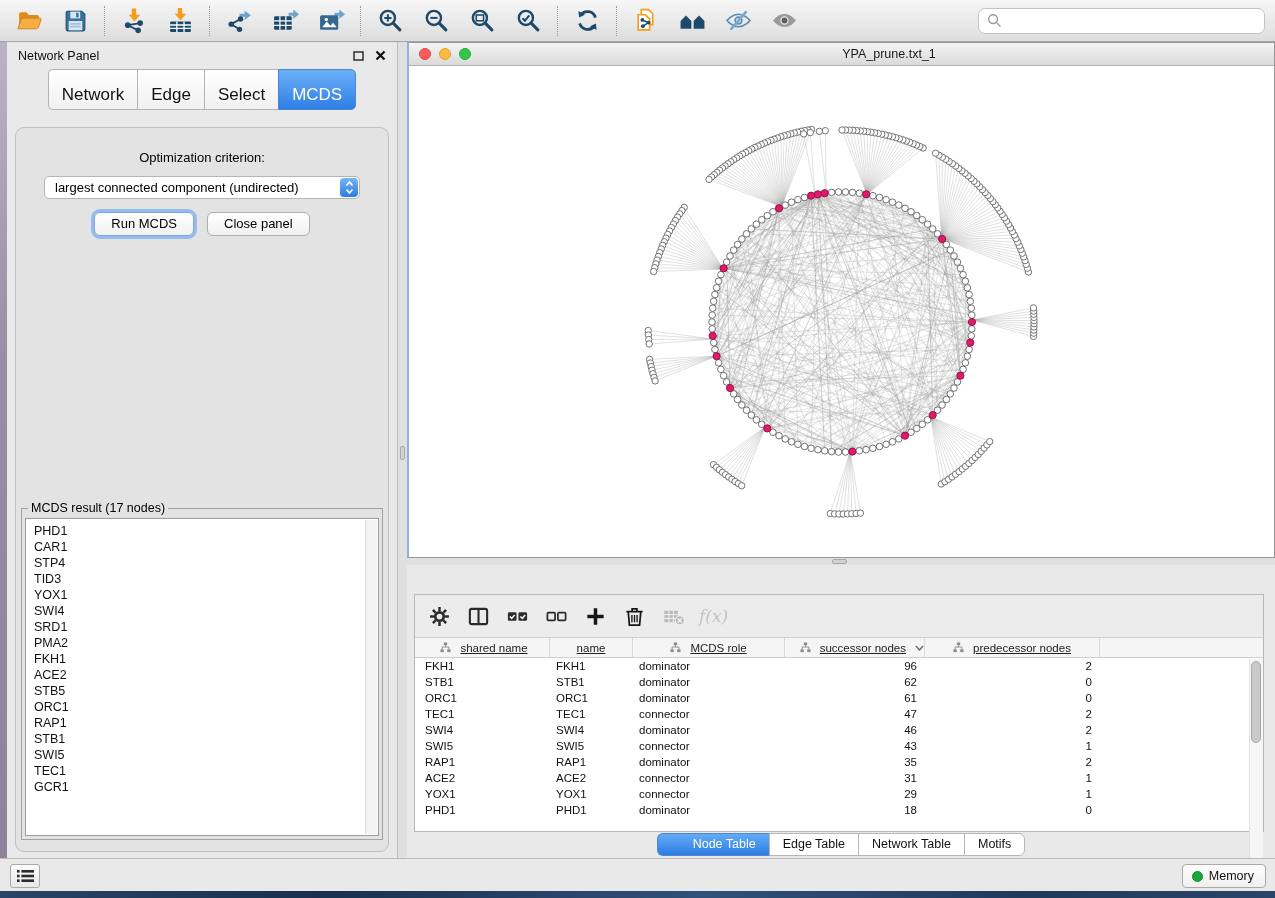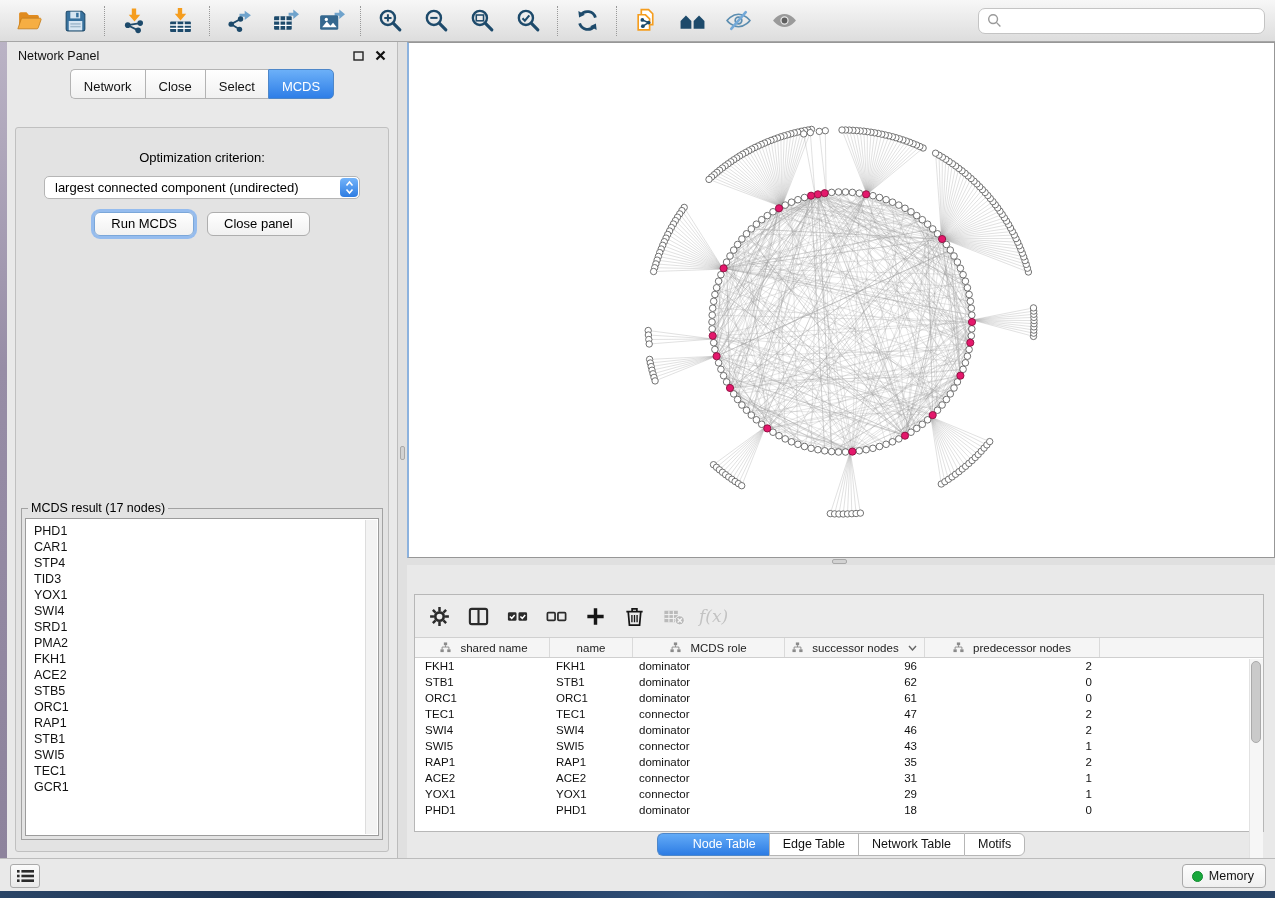--- a/index.html
+++ b/index.html
@@ -25,27 +25,27 @@
     background:linear-gradient(90deg,#2a4567,#1a2f4e 25%,#31517a 55%,#203a5c 80%,#2a4567); }
 
   
   .control-panel { position:absolute; left:7px; top:42px; width:391px; height:816px;
     background:#e9e9e9; border-right:1px solid #bcbcbc; }
   .panel-titlebar { height:27px; display:flex; align-items:center; padding:0 11px; }
   .panel-title { font-size:12.5px; color:#111; }
   .panel-btns { margin-left:auto; display:flex; gap:11px; align-items:center; }
   .panel-btns span { display:flex; cursor:default; }
   .cp-tabs { display:flex; justify-content:center; position:relative; z-index:2; }
-  .cp-tab { font-size:13px; padding:9px 13px 4px; background:linear-gradient(#ffffff,#f1f1f1);
+  .cp-tab { font-size:17px; padding:15px 13px 4px; background:linear-gradient(#ffffff,#f1f1f1);
     border:1px solid #b3b3b3; border-right:none; color:#111; cursor:default; }
   .cp-tab:first-child { border-radius:5px 0 0 5px; }
   .cp-tab:last-child { border-right:1px solid #b3b3b3; border-radius:0 5px 5px 0; }
   .cp-tab.active { background:linear-gradient(#6cb0f8,#2e7ee7); color:#fff; border-color:#4e87c9; }
   .cp-content { position:absolute; left:8px; right:8px; top:85px; bottom:6px;
-    background:#e3e3e3; border:1px solid #c0c0c0; border-radius:3px; }
+    background:#e3e3e3; border:1px solid #c0c0c0; border-radius:9px; }
   .opt-label { text-align:center; margin-top:22px; font-size:13px; color:#000; }
   .dropdown { margin:11px auto 0; width:316px; height:23px; background:#fff; border:1px solid #b5b5b5;
     border-radius:5px; display:flex; align-items:center; font-size:13px; color:#000;
     padding-left:10px; position:relative; cursor:default; }
   .dropdown .stepper { position:absolute; right:1px; top:1px; bottom:1px; width:18px; border-radius:4px;
     background:linear-gradient(#74b4fa,#2d7ce2); display:flex; align-items:center; justify-content:center; }
   .cp-buttons { display:flex; justify-content:center; gap:13px; margin-top:13px; }
   .btn { font-size:13px; font-family:inherit; padding:3px 16px 4px; background:linear-gradient(#ffffff,#f1f1f1);
     border:1px solid #aeaeae; border-radius:6px; color:#000; cursor:default; }
   .btn.focus-ring { box-shadow:0 0 0 3px rgba(108,168,244,.65); border-color:#7ba7d9; }
@@ -87,21 +87,21 @@
   .table-toolbar { height:43px; background:#ececec; border-bottom:1px solid #d0d0d0;
     display:flex; align-items:center; padding:0 11px; gap:12px; }
   .ttbtn { min-width:27px; height:27px; display:flex; align-items:center; justify-content:center; cursor:default; }
   .ttbtn svg { width:23px; height:23px; }
   .ttbtn.disabled { opacity:.5; }
   .fx { font-family:"DejaVu Serif", serif; font-style:italic; font-size:17px; color:#999; }
   .grid { position:relative; height:194px; }
   .grid-header { height:20px; display:flex; background:#f5f5f5; border-bottom:1px solid #cfcfcf;
     font-size:11.5px; color:#222; padding-left:4px; }
   .gh-cell { display:flex; align-items:center; justify-content:center; gap:9px;
-    border-right:1px solid #dadada; cursor:default; }
+    border-right:1px solid #dadada; cursor:default;text-decoration:underline; }
   .grid-rows { padding-left:4px; }
   .grid-row { height:16px; display:flex; align-items:center; }
   .gr-cell { font-size:11.5px; color:#111; padding:0 6px; white-space:nowrap; overflow:hidden; }
   .gr-cell.right { text-align:right; padding-right:8px; }
   .grid-scrollbar { position:absolute; top:21px; right:0; bottom:-43px; width:14px;
     background:#f6f6f6; border-left:1px solid #e2e2e2; }
   .grid-scrollbar .thumb { position:absolute; top:2px; left:1px; width:10px; height:82px;
     background:#cacaca; border:1px solid #aaa; border-radius:6px; }
   .bottom-tabs { position:absolute; left:0; right:0; top:268px; display:flex; justify-content:center; }
   .bt-tab { font-size:12.5px; padding:3px 13px 4px; background:#fff; border:1px solid #b6b6b6;
@@ -305,21 +305,21 @@
         </span>
       <span>
           <svg width="11" height="11" viewBox="0 0 11 11">
             <path d="M1.5 1.5l8 8M9.5 1.5l-8 8" stroke="#111" stroke-width="2.2"></path>
           </svg>
         </span>
     </span>
   </div>
   <div class="cp-tabs" id="cpTabs">
       <div class="cp-tab">Network</div>
-      <div class="cp-tab">Close</div>
+      <div class="cp-tab">Edge</div>
       <div class="cp-tab">Select</div>
       <div class="cp-tab active">MCDS</div>
     </div>
   <div class="cp-content">
     <div class="opt-label">Optimization criterion:</div>
     <div class="dropdown">
       <span>largest connected component (undirected)</span>
       <span class="stepper">
         <svg width="9" height="15" viewBox="0 0 9 15">
             <path d="M1.5 5.5L4.5 2l3 3.5" fill="none" stroke="#fff" stroke-width="1.6"></path>
@@ -357,20 +357,28 @@
       </div>
     </fieldset>
   </div>
 </div>
 
 <div class="v-splitter">
     <div class="grip"></div>
   </div>
 
 <div class="network-window">
+  <div class="net-titlebar">
+    <span class="traffic">
+      <i class="tl-red"></i>
+      <i class="tl-yellow"></i>
+      <i class="tl-green"></i>
+    </span>
+    <span class="net-title">YPA_prune.txt_1</span>
+  </div>
   <div class="net-canvas">
     <svg id="graphSvg" viewBox="0 0 866 490" width="866" height="490">
         <path d="M370.0 142.3L304.7 276.7M370.0 142.3L328.6 333.5M370.0 142.3L321.0 322.0M370.0 142.3L507.7 362.4M370.0 142.3L305.9 283.5M370.0 142.3L548.4 196.1M370.0 142.3L304.7 276.7M370.0 142.3L328.6 333.5M370.0 142.3L309.6 215.2M370.0 142.3L304.7 235.3M370.0 142.3L502.0 366.2M370.0 142.3L321.0 190.0M370.0 142.3L370.0 369.7M370.0 142.3L376.2 372.9M370.0 142.3L507.7 149.6M370.0 142.3L489.8 139.1M370.0 142.3L415.7 127.2M370.0 142.3L332.9 173.0M370.0 142.3L342.3 162.9M370.0 142.3L317.6 315.9M370.0 142.3L523.7 162.9M370.0 142.3L324.7 327.9M408.9 128.3L321.0 190.0M408.9 128.3L502.0 366.2M408.9 128.3L477.1 378.3M408.9 128.3L443.4 385.6M408.9 128.3L337.5 344.2M408.9 128.3L556.4 215.2M408.9 128.3L422.6 385.6M408.9 128.3L561.3 276.7M408.9 128.3L513.3 153.7M408.9 128.3L422.6 385.6M408.9 128.3L364.0 145.8M408.9 128.3L309.6 296.8M408.9 128.3L317.6 315.9M408.9 128.3L502.0 366.2M408.9 128.3L518.6 158.2M408.9 128.3L507.7 362.4M408.9 128.3L483.5 375.8M408.9 128.3L337.5 167.8M408.9 128.3L562.3 242.2M408.9 128.3L548.4 196.1M402.1 129.7L303.2 249.1M402.1 129.7L304.7 276.7M402.1 129.7L303.0 256.0M402.1 129.7L415.7 384.8M402.1 129.7L545.0 190.0M402.1 129.7L352.7 358.3M402.1 129.7L558.4 221.8M402.1 129.7L311.9 208.7M402.1 129.7L342.3 349.1M402.1 129.7L562.3 269.8M402.1 129.7L317.6 196.1M402.1 129.7L305.9 228.5M402.1 129.7L358.3 149.6M402.1 129.7L558.4 221.8M402.1 129.7L415.7 384.8M402.1 129.7L321.0 190.0M402.1 129.7L436.5 386.0M402.1 129.7L309.6 296.8M402.1 129.7L358.3 149.6M402.1 129.7L502.0 366.2M402.1 129.7L507.7 149.6M402.1 129.7L533.1 173.0M402.1 129.7L342.3 349.1M402.1 129.7L337.5 344.2M402.1 129.7L528.5 167.8M415.7 127.2L342.3 162.9M415.7 127.2L551.4 309.7M415.7 127.2L507.7 362.4M415.7 127.2L342.3 349.1M415.7 127.2L324.7 184.1M415.7 127.2L545.0 322.0M415.7 127.2L321.0 322.0M415.7 127.2L314.6 202.3M415.7 127.2L303.2 262.9M415.7 127.2L562.8 249.1M415.7 127.2L523.7 349.1M415.7 127.2L324.7 184.1M415.7 127.2L528.5 167.8M415.7 127.2L548.4 196.1M415.7 127.2L422.6 385.6M415.7 127.2L307.6 290.2M415.7 127.2L303.2 262.9M457.1 128.3L311.9 303.3M457.1 128.3L337.5 344.2M457.1 128.3L528.5 344.2M457.1 128.3L558.4 290.2M457.1 128.3L324.7 327.9M457.1 128.3L328.6 333.5M457.1 128.3L314.6 309.7M457.1 128.3L303.7 242.2M457.1 128.3L541.3 184.1M457.1 128.3L352.7 358.3M457.1 128.3L352.7 358.3M457.1 128.3L562.8 262.9M457.1 128.3L395.5 380.5M457.1 128.3L523.7 162.9M457.1 128.3L518.6 158.2M533.1 173.0L560.1 283.5M533.1 173.0L364.0 145.8M533.1 173.0L548.4 315.9M533.1 173.0L342.3 162.9M533.1 173.0L436.5 386.0M533.1 173.0L358.3 362.4M533.1 173.0L551.4 202.3M533.1 173.0L408.9 128.3M533.1 173.0L364.0 366.2M533.1 173.0L303.2 249.1M533.1 173.0L342.3 349.1M533.1 173.0L457.1 128.3M533.1 173.0L402.1 382.3M533.1 173.0L382.5 136.2M533.1 173.0L309.6 296.8M533.1 173.0L342.3 162.9M533.1 173.0L489.8 139.1M533.1 173.0L483.5 375.8M533.1 173.0L551.4 309.7M533.1 173.0L429.5 386.0M533.1 173.0L563.0 256.0M533.1 173.0L314.6 202.3M533.1 173.0L507.7 362.4M563.0 256.0L388.9 378.3M563.0 256.0L342.3 349.1M563.0 256.0L303.2 249.1M563.0 256.0L303.7 242.2M563.0 256.0L502.0 145.8M563.0 256.0L477.1 378.3M563.0 256.0L554.1 208.7M563.0 256.0L545.0 190.0M563.0 256.0L332.9 339.0M563.0 256.0L395.5 380.5M563.0 256.0L496.0 369.7M563.0 256.0L545.0 322.0M563.0 256.0L558.4 221.8M563.0 256.0L502.0 145.8M563.0 256.0L324.7 327.9M563.0 256.0L332.9 173.0M563.0 256.0L321.0 190.0M563.0 256.0L304.7 276.7M563.0 256.0L558.4 221.8M563.0 256.0L554.1 208.7M561.3 276.7L422.6 126.4M561.3 276.7L321.0 190.0M561.3 276.7L408.9 383.7M561.3 276.7L324.7 184.1M561.3 276.7L370.0 142.3M561.3 276.7L321.0 322.0M561.3 276.7L347.4 158.2M561.3 276.7L395.5 131.5M561.3 276.7L311.9 208.7M561.3 276.7L443.4 126.4M561.3 276.7L376.2 372.9M561.3 276.7L382.5 136.2M561.3 276.7L311.9 303.3M561.3 276.7L347.4 353.8M561.3 276.7L523.7 162.9M561.3 276.7L502.0 145.8M561.3 276.7L483.5 375.8M561.3 276.7L518.6 158.2M561.3 276.7L483.5 375.8M551.4 309.7L342.3 349.1M551.4 309.7L489.8 372.9M551.4 309.7L422.6 385.6M551.4 309.7L477.1 378.3M551.4 309.7L541.3 184.1M551.4 309.7L545.0 190.0M551.4 309.7L422.6 385.6M551.4 309.7L463.9 129.7M551.4 309.7L533.1 173.0M551.4 309.7L364.0 145.8M551.4 309.7L541.3 184.1M551.4 309.7L528.5 344.2M551.4 309.7L347.4 353.8M551.4 309.7L408.9 383.7M551.4 309.7L317.6 315.9M551.4 309.7L436.5 386.0M551.4 309.7L395.5 380.5M523.7 349.1L443.4 385.6M523.7 349.1L457.1 128.3M523.7 349.1L470.5 131.5M523.7 349.1L518.6 158.2M523.7 349.1L337.5 344.2M523.7 349.1L563.0 256.0M523.7 349.1L311.9 303.3M523.7 349.1L558.4 290.2M523.7 349.1L303.7 269.8M523.7 349.1L556.4 215.2M523.7 349.1L304.7 276.7M523.7 349.1L443.4 385.6M523.7 349.1L436.5 126.0M523.7 349.1L561.3 276.7M523.7 349.1L518.6 158.2M523.7 349.1L305.9 228.5M523.7 349.1L548.4 315.9M496.0 369.7L337.5 167.8M496.0 369.7L307.6 221.8M496.0 369.7L314.6 202.3M496.0 369.7L541.3 184.1M496.0 369.7L483.5 136.2M496.0 369.7L541.3 184.1M496.0 369.7L545.0 190.0M496.0 369.7L551.4 309.7M496.0 369.7L307.6 290.2M496.0 369.7L314.6 309.7M496.0 369.7L450.3 127.2M496.0 369.7L551.4 309.7M496.0 369.7L548.4 196.1M496.0 369.7L415.7 127.2M496.0 369.7L554.1 208.7M496.0 369.7L311.9 208.7M496.0 369.7L337.5 167.8M496.0 369.7L518.6 158.2M496.0 369.7L347.4 158.2M496.0 369.7L523.7 162.9M496.0 369.7L533.1 339.0M496.0 369.7L317.6 315.9M496.0 369.7L307.6 221.8M496.0 369.7L562.8 262.9M496.0 369.7L358.3 149.6M496.0 369.7L314.6 309.7M496.0 369.7L307.6 290.2M496.0 369.7L429.5 126.0M443.4 385.6L554.1 303.3M443.4 385.6L395.5 131.5M443.4 385.6L304.7 235.3M443.4 385.6L324.7 184.1M443.4 385.6L523.7 162.9M443.4 385.6L450.3 127.2M443.4 385.6L342.3 349.1M443.4 385.6L562.3 242.2M443.4 385.6L545.0 190.0M443.4 385.6L507.7 149.6M443.4 385.6L463.9 129.7M443.4 385.6L317.6 196.1M443.4 385.6L324.7 327.9M443.4 385.6L328.6 333.5M443.4 385.6L370.0 369.7M443.4 385.6L342.3 162.9M443.4 385.6L545.0 322.0M443.4 385.6L376.2 139.1M443.4 385.6L395.5 380.5M358.3 362.4L523.7 162.9M358.3 362.4L303.7 269.8M358.3 362.4L541.3 184.1M358.3 362.4L545.0 322.0M358.3 362.4L541.3 327.9M358.3 362.4L523.7 162.9M358.3 362.4L533.1 339.0M358.3 362.4L337.5 167.8M358.3 362.4L395.5 380.5M358.3 362.4L314.6 309.7M358.3 362.4L457.1 383.7M358.3 362.4L558.4 290.2M358.3 362.4L311.9 208.7M358.3 362.4L457.1 128.3M321.0 322.0L402.1 382.3M321.0 322.0L395.5 380.5M321.0 322.0L558.4 221.8M321.0 322.0L402.1 382.3M321.0 322.0L528.5 167.8M321.0 322.0L317.6 196.1M321.0 322.0L436.5 386.0M321.0 322.0L317.6 196.1M321.0 322.0L556.4 296.8M321.0 322.0L422.6 385.6M321.0 322.0L528.5 167.8M321.0 322.0L541.3 184.1M321.0 322.0L502.0 145.8M321.0 322.0L562.8 249.1M321.0 322.0L554.1 303.3M321.0 322.0L436.5 126.0M321.0 322.0L352.7 358.3M321.0 322.0L402.1 129.7M321.0 322.0L376.2 139.1M307.6 290.2L436.5 386.0M307.6 290.2L332.9 339.0M307.6 290.2L560.1 283.5M307.6 290.2L477.1 378.3M307.6 290.2L332.9 173.0M307.6 290.2L408.9 128.3M307.6 290.2L537.4 333.5M307.6 290.2L541.3 184.1M307.6 290.2L311.9 208.7M307.6 290.2L370.0 369.7M307.6 290.2L483.5 136.2M307.6 290.2L370.0 369.7M307.6 290.2L408.9 128.3M307.6 290.2L395.5 131.5M307.6 290.2L541.3 184.1M307.6 290.2L528.5 344.2M307.6 290.2L328.6 178.5M307.6 290.2L541.3 184.1M307.6 290.2L311.9 208.7M307.6 290.2L477.1 133.7M303.7 269.8L556.4 215.2M303.7 269.8L332.9 173.0M303.7 269.8L541.3 327.9M303.7 269.8L321.0 190.0M303.7 269.8L537.4 333.5M303.7 269.8L364.0 145.8M303.7 269.8L364.0 145.8M303.7 269.8L328.6 333.5M303.7 269.8L563.0 256.0M303.7 269.8L347.4 158.2M303.7 269.8L463.9 382.3M303.7 269.8L395.5 380.5M303.7 269.8L337.5 344.2M303.7 269.8L556.4 296.8M314.6 202.3L502.0 145.8M314.6 202.3L545.0 190.0M314.6 202.3L523.7 162.9M314.6 202.3L463.9 129.7M314.6 202.3L507.7 362.4M314.6 202.3L507.7 149.6M314.6 202.3L523.7 162.9M314.6 202.3L554.1 208.7M314.6 202.3L496.0 369.7M314.6 202.3L429.5 386.0M314.6 202.3L562.3 242.2M314.6 202.3L347.4 158.2M314.6 202.3L562.8 249.1M314.6 202.3L457.1 128.3M314.6 202.3L470.5 380.5M314.6 202.3L563.0 256.0M314.6 202.3L558.4 221.8M314.6 202.3L561.3 235.3M314.6 202.3L342.3 162.9M314.6 202.3L303.0 256.0M314.6 202.3L562.8 249.1M314.6 202.3L518.6 353.8M314.6 202.3L541.3 327.9M443.4 126.4L358.3 149.6M561.3 235.3L324.7 184.1M332.9 173.0L513.3 358.3M305.9 228.5L388.9 133.7M364.0 366.2L332.9 173.0M388.9 378.3L307.6 221.8M558.4 290.2L388.9 133.7M342.3 349.1L554.1 208.7M342.3 349.1L528.5 167.8M342.3 349.1L457.1 128.3M477.1 378.3L415.7 384.8M477.1 133.7L558.4 290.2M470.5 131.5L562.8 249.1M528.5 344.2L523.7 162.9M303.2 262.9L513.3 358.3M528.5 344.2L513.3 153.7M537.4 333.5L328.6 178.5M309.6 296.8L358.3 149.6M358.3 149.6L541.3 184.1M561.3 235.3L429.5 126.0M554.1 208.7L395.5 131.5M332.9 339.0L307.6 221.8M436.5 126.0L303.7 269.8M337.5 344.2L436.5 386.0M548.4 315.9L483.5 136.2M314.6 202.3L533.1 173.0M388.9 378.3L382.5 136.2M507.7 149.6L347.4 353.8M429.5 126.0L502.0 145.8M358.3 362.4L477.1 133.7M562.8 249.1L545.0 190.0M556.4 215.2L376.2 139.1M303.7 269.8L376.2 139.1M560.1 283.5L402.1 382.3M402.1 382.3L408.9 128.3M364.0 366.2L321.0 190.0M533.1 339.0L337.5 167.8M443.4 385.6L496.0 142.3M443.4 126.4L548.4 315.9M402.1 129.7L551.4 202.3M429.5 126.0L563.0 256.0M513.3 153.7L303.7 242.2M560.1 228.5L370.0 369.7M303.7 269.8L470.5 131.5M352.7 358.3L533.1 173.0M303.0 256.0L477.1 378.3M556.4 296.8L556.4 215.2M415.7 127.2L332.9 173.0M554.1 303.3L324.7 327.9M305.9 228.5L513.3 153.7M347.4 353.8L311.9 303.3M324.7 184.1L537.4 333.5M307.6 221.8L556.4 296.8M513.3 153.7L443.4 126.4M328.6 333.5L463.9 382.3M556.4 215.2L364.0 145.8M408.9 128.3L314.6 202.3M324.7 184.1L408.9 383.7M537.4 178.5L376.2 139.1M450.3 127.2L556.4 296.8M507.7 149.6L562.8 249.1M317.6 315.9L450.3 127.2M563.0 256.0L489.8 372.9M382.5 375.8L507.7 149.6M429.5 386.0L563.0 256.0M551.4 202.3L489.8 139.1M551.4 309.7L518.6 353.8M450.3 384.8L352.7 358.3M324.7 327.9L443.4 385.6M429.5 126.0L558.4 221.8M337.5 167.8L533.1 173.0" stroke="#9a9a9a" stroke-width="0.6" opacity="0.42" fill="none"></path>
         <path d="M372.8 140.8L402.5 63.4M372.8 140.8L399.0 64.0M372.8 140.8L395.6 64.6M372.8 140.8L392.2 65.3M372.8 140.8L388.7 66.1M372.8 140.8L385.3 66.9M372.8 140.8L381.9 67.8M372.8 140.8L378.6 68.8M372.8 140.8L375.2 69.8M372.8 140.8L371.9 70.8M372.8 140.8L368.5 72.0M372.8 140.8L365.2 73.2M372.8 140.8L362.0 74.4M372.8 140.8L358.7 75.7M372.8 140.8L355.5 77.1M372.8 140.8L352.3 78.5M372.8 140.8L349.1 80.0M372.8 140.8L345.9 81.5M372.8 140.8L342.8 83.1M372.8 140.8L339.7 84.8M372.8 140.8L336.7 86.5M372.8 140.8L333.6 88.2M372.8 140.8L330.6 90.0M372.8 140.8L327.7 91.9M372.8 140.8L324.7 93.8M372.8 140.8L321.8 95.8M372.8 140.8L319.0 97.8M372.8 140.8L316.1 99.9M372.8 140.8L313.4 102.0M372.8 140.8L310.6 104.2M372.8 140.8L307.9 106.4M372.8 140.8L305.2 108.7M372.8 140.8L302.6 111.0M372.8 140.8L300.0 113.4M406.0 128.8L401.3 66.6M406.0 128.8L394.7 67.9M417.2 127.0L416.3 64.7M417.2 127.0L410.3 65.4M458.0 128.4L514.1 82.0M458.0 128.4L510.8 80.5M458.0 128.4L507.5 79.0M458.0 128.4L504.1 77.7M458.0 128.4L500.7 76.3M458.0 128.4L497.3 75.1M458.0 128.4L493.9 73.9M458.0 128.4L490.4 72.8M458.0 128.4L486.9 71.7M458.0 128.4L483.4 70.7M458.0 128.4L479.9 69.8M458.0 128.4L476.3 69.0M458.0 128.4L472.8 68.2M458.0 128.4L469.2 67.4M458.0 128.4L465.6 66.8M458.0 128.4L462.0 66.2M458.0 128.4L458.4 65.7M458.0 128.4L454.8 65.2M458.0 128.4L451.2 64.9M458.0 128.4L447.6 64.6M458.0 128.4L443.9 64.3M458.0 128.4L440.3 64.1M458.0 128.4L436.6 64.0M458.0 128.4L433.0 64.0M532.6 172.4L619.4 206.0M532.6 172.4L618.4 202.2M532.6 172.4L617.2 198.4M532.6 172.4L616.0 194.6M532.6 172.4L614.7 190.9M532.6 172.4L613.3 187.2M532.6 172.4L611.8 183.5M532.6 172.4L610.3 179.8M532.6 172.4L608.7 176.2M532.6 172.4L607.0 172.6M532.6 172.4L605.3 169.0M532.6 172.4L603.4 165.5M532.6 172.4L601.5 162.0M532.6 172.4L599.6 158.5M532.6 172.4L597.5 155.1M532.6 172.4L595.4 151.8M532.6 172.4L593.2 148.4M532.6 172.4L591.0 145.2M532.6 172.4L588.7 141.9M532.6 172.4L586.3 138.7M532.6 172.4L583.9 135.6M532.6 172.4L581.3 132.5M532.6 172.4L578.8 129.5M532.6 172.4L576.1 126.5M532.6 172.4L573.4 123.6M532.6 172.4L570.7 120.8M532.6 172.4L567.9 117.9M532.6 172.4L565.0 115.2M532.6 172.4L562.1 112.5M532.6 172.4L559.1 109.9M532.6 172.4L556.1 107.3M532.6 172.4L553.0 104.8M532.6 172.4L549.8 102.4M532.6 172.4L546.7 100.0M532.6 172.4L543.4 97.7M532.6 172.4L540.1 95.5M532.6 172.4L536.8 93.3M532.6 172.4L533.4 91.2M532.6 172.4L530.0 89.2M532.6 172.4L526.6 87.2M563.0 254.0L624.5 270.4M563.0 254.0L624.7 267.2M563.0 254.0L624.8 264.1M563.0 254.0L624.9 260.9M563.0 254.0L625.0 257.7M563.0 254.0L625.0 254.6M563.0 254.0L624.9 251.4M563.0 254.0L624.8 248.3M563.0 254.0L624.7 245.1M563.0 254.0L624.5 241.9M314.2 203.1L275.2 141.4M314.2 203.1L272.9 144.6M314.2 203.1L270.7 147.9M314.2 203.1L268.5 151.2M314.2 203.1L266.4 154.6M314.2 203.1L264.4 158.0M314.2 203.1L262.4 161.5M314.2 203.1L260.6 165.0M314.2 203.1L258.7 168.5M314.2 203.1L257.0 172.1M314.2 203.1L255.3 175.7M314.2 203.1L253.7 179.3M314.2 203.1L252.2 183.0M314.2 203.1L250.7 186.6M314.2 203.1L249.4 190.4M314.2 203.1L248.1 194.1M314.2 203.1L246.9 197.9M314.2 203.1L245.7 201.7M314.2 203.1L244.6 205.5M304.1 273.0L239.2 264.5M304.1 273.0L239.4 269.0M304.1 273.0L239.8 273.5M304.1 273.0L240.2 278.0M307.5 290.1L240.6 293.4M307.5 290.1L241.3 297.0M307.5 290.1L242.2 300.6M307.5 290.1L243.0 304.2M307.5 290.1L244.0 307.8M307.5 290.1L245.0 311.4M307.5 290.1L246.1 314.9M356.2 360.9L304.5 398.7M356.2 360.9L307.5 401.3M356.2 360.9L310.4 403.8M356.2 360.9L313.5 406.3M356.2 360.9L316.6 408.7M356.2 360.9L319.7 411.0M356.2 360.9L322.9 413.3M356.2 360.9L326.1 415.5M356.2 360.9L329.4 417.6M356.2 360.9L332.7 419.7M441.2 385.7L421.3 447.6M441.2 385.7L425.6 447.9M441.2 385.7L429.9 448.0M441.2 385.7L434.2 448.0M441.2 385.7L438.5 447.9M441.2 385.7L442.8 447.7M441.2 385.7L447.1 447.5M441.2 385.7L451.4 447.1M521.8 350.9L532.3 418.0M521.8 350.9L535.9 415.7M521.8 350.9L539.5 413.3M521.8 350.9L543.1 410.9M521.8 350.9L546.5 408.3M521.8 350.9L550.0 405.7M521.8 350.9L553.3 403.0M521.8 350.9L556.6 400.3M521.8 350.9L559.9 397.4M521.8 350.9L563.1 394.5M521.8 350.9L566.2 391.5M521.8 350.9L569.2 388.5M521.8 350.9L572.2 385.3M521.8 350.9L575.1 382.1M521.8 350.9L577.9 378.9M521.8 350.9L580.7 375.6" stroke="#9a9a9a" stroke-width="0.55" opacity="0.55" fill="none"></path>
         <circle cx="402.5" cy="63.4" r="3.2" fill="#ffffff" stroke="#636363" stroke-width="0.9"></circle>
         <circle cx="399.0" cy="64.0" r="3.2" fill="#ffffff" stroke="#636363" stroke-width="0.9"></circle>
         <circle cx="395.6" cy="64.6" r="3.2" fill="#ffffff" stroke="#636363" stroke-width="0.9"></circle>
         <circle cx="392.2" cy="65.3" r="3.2" fill="#ffffff" stroke="#636363" stroke-width="0.9"></circle>
         <circle cx="388.7" cy="66.1" r="3.2" fill="#ffffff" stroke="#636363" stroke-width="0.9"></circle>
         <circle cx="385.3" cy="66.9" r="3.2" fill="#ffffff" stroke="#636363" stroke-width="0.9"></circle>
@@ -753,21 +761,21 @@
                 <g fill="#8a8a8a">
                   <rect x="4.2" y="0.5" width="3.6" height="3"></rect>
                   <rect x="0.5" y="8" width="3.6" height="3"></rect>
                   <rect x="7.9" y="8" width="3.6" height="3"></rect>
                 </g>
                 <path d="M6 3.5v2M2.3 8V5.5h7.4V8" stroke="#8a8a8a" fill="none"></path>
               </svg>
             </span>
             <span>MCDS role</span>
           </div>
-          <div class="gh-cell" style="width: 140px;">
+          <div class="gh-cell" style="width: 140px; justify-content: flex-end;">
             <span style="display: flex;">
               <svg width="11" height="11" viewBox="0 0 12 12">
                 <g fill="#8a8a8a">
                   <rect x="4.2" y="0.5" width="3.6" height="3"></rect>
                   <rect x="0.5" y="8" width="3.6" height="3"></rect>
                   <rect x="7.9" y="8" width="3.6" height="3"></rect>
                 </g>
                 <path d="M6 3.5v2M2.3 8V5.5h7.4V8" stroke="#8a8a8a" fill="none"></path>
               </svg>
             </span>

